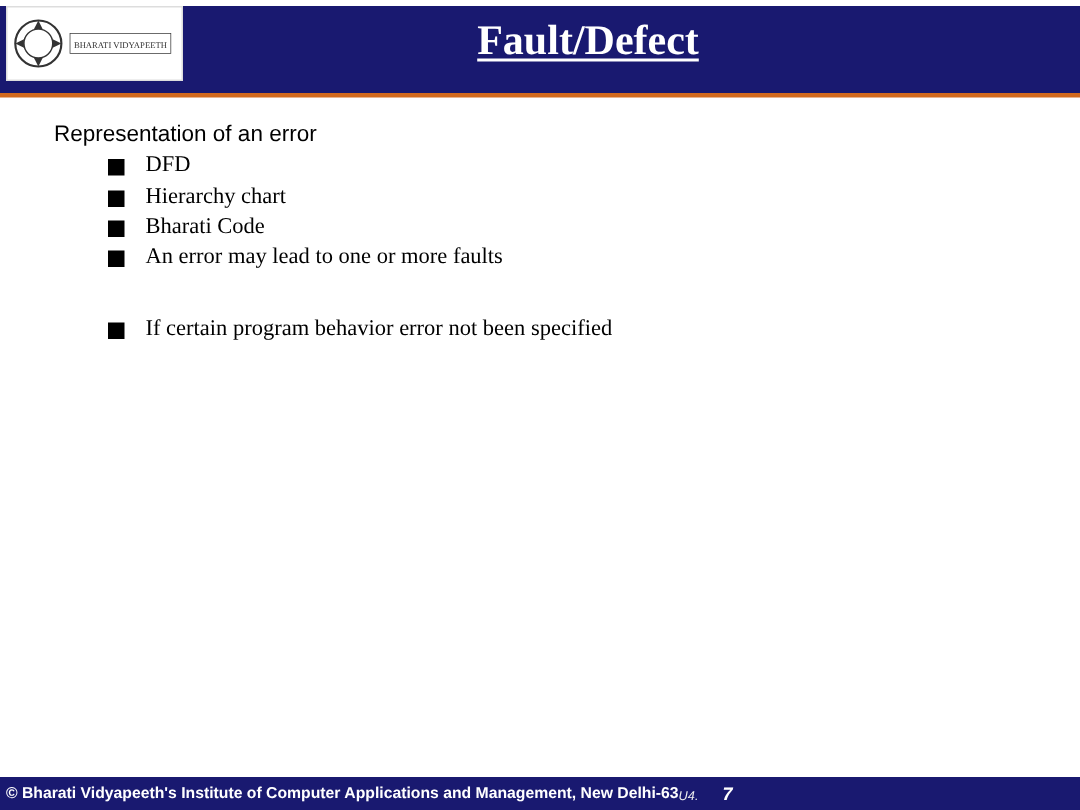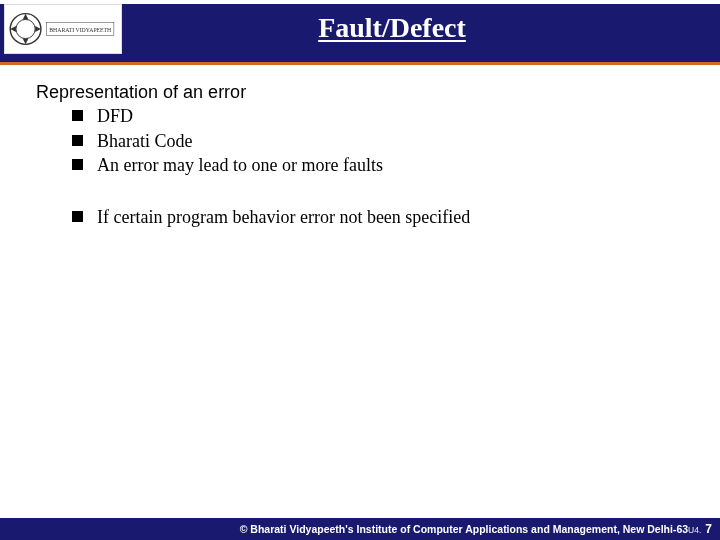--- a/index.html
+++ b/index.html
@@ -63,21 +63,21 @@
     top: 62px;
     width: 100%;
     height: 3px;
     background: #d2691e;
   }
   .content {
     position: absolute;
     top: 80px;
     left: 36px;
     right: 30px;
-    font-size: 18px;
+    font-size: 15px;
     color: #000;
     line-height: 1.35;
   }
   .section { margin-bottom: 28px; }
   .section-head { font-weight: normal; }
   .section-head.bold { font-weight: bold; }
   .bullets { padding-left: 36px; }
   .bullet-line { display: flex; align-items: flex-start; font-family: Liberation Serif, serif; }
   .bullet-mark {
     width: 11px;
@@ -90,32 +90,33 @@
   }
   .footer {
     position: absolute;
     bottom: 0;
     left: 0;
     width: 100%;
     height: 22px;
     background: #191970;
     display: flex;
     align-items: center;
-    justify-content: flex-end;
+    justify-content: flex-start;
     padding: 0 8px 0 4px;
   }
   .footer-left {
     color: #fff;
     font-size: 10.5px;
     font-weight: bold;
   }
   .footer-right {
     display: flex;
     align-items: baseline;
-    gap: 4px;
+    gap: 16px;
+    font-style: italic;
   }
   .footer-u4 {
     color: #eee;
     font-size: 8.5px;
   }
   .footer-page {
     color: #fff;
     font-size: 12px;
     font-weight: bold;
   }
@@ -145,20 +146,24 @@
 
   <div class="section">
     <div class="section-head">Representation of an error</div>
     <div class="bullets">
       <div class="bullet-line">
           <span class="bullet-mark"></span>
           <span>DFD</span>
         </div>
       <div class="bullet-line">
           <span class="bullet-mark"></span>
+          <span>Hierarchy chart</span>
+        </div>
+      <div class="bullet-line">
+          <span class="bullet-mark"></span>
           <span>Bharati Code</span>
         </div>
       <div class="bullet-line">
           <span class="bullet-mark"></span>
           <span>An error may lead to one or more faults</span>
         </div>
     </div>
   </div>
 
 

